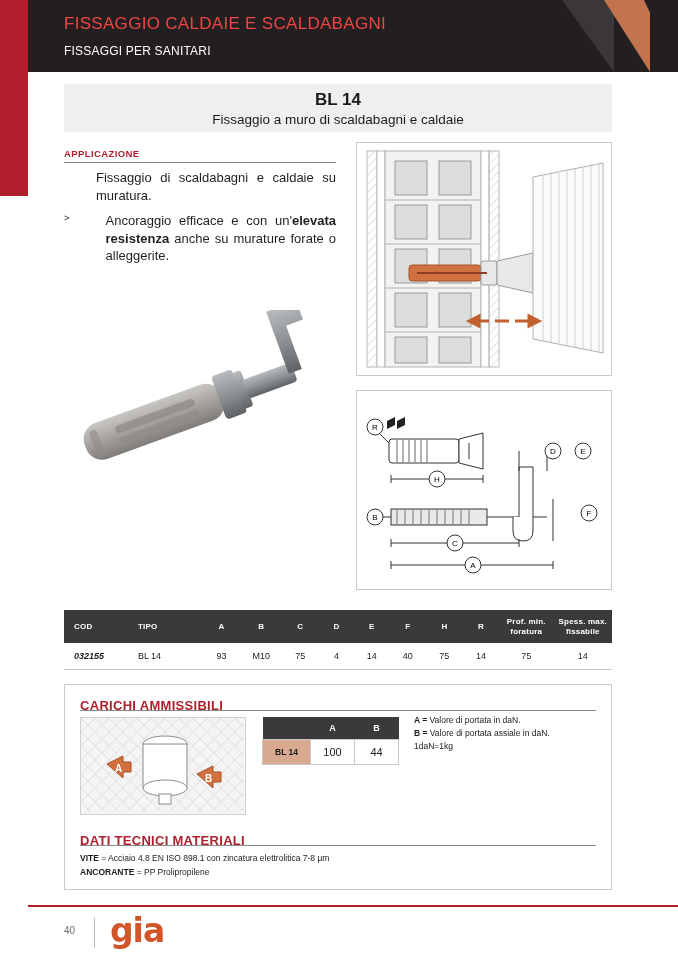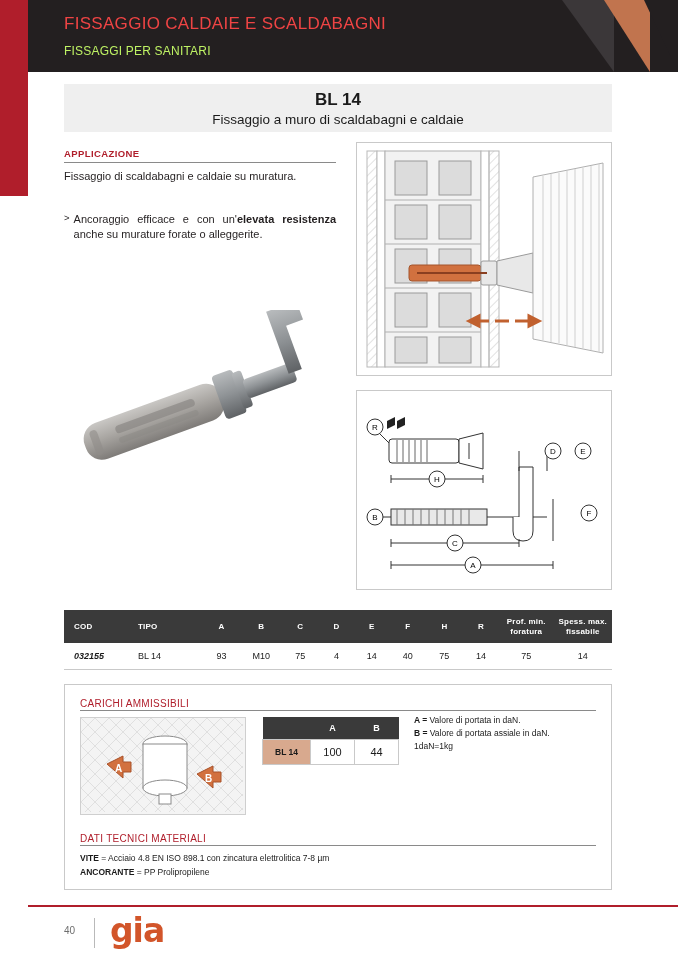--- a/index.html
+++ b/index.html
@@ -67,21 +67,21 @@
     position: absolute;
     left: 36px; top: 14px;
     color: #ef4444;
     font-size: 17px;
     letter-spacing: .3px;
     font-weight: normal;
   }
   .hdr-sub {
     position: absolute;
     left: 36px; top: 44px;
-    color: #bef264;
+    color: #ffffff;
     font-size: 12px;
     letter-spacing: .2px;
   }
 
   
   .title-band {
     position: absolute;
     left: 64px; top: 84px;
     width: 548px; height: 48px;
     background: #efefef;
@@ -110,24 +110,25 @@
   .sec-head {
     font-size: 9.5px;
     font-weight: bold;
     color: #b01e2b;
     letter-spacing: .4px;
     padding-bottom: 3px;
     border-bottom: 1px solid #8a8a8a;
     margin-bottom: 6px;
   }
   .sec-body {
-    font-size: 11px;
+    font-size: 13px;
     color: #231f20;
     line-height: 1.35;
     text-align: justify;
+    margin-left: 32px;
   }
   .sec-body b { font-weight: bold; }
   .bullet-row { display: flex; gap: 4px; }
   .bullet { color: #231f20; font-size: 9.5px; }
 
   
   .photo-area {
     position: absolute;
     left: 50px; top: 310px;
     width: 300px; height: 185px;
@@ -180,22 +181,22 @@
   
   .loads-panel {
     position: absolute;
     left: 64px; top: 684px;
     width: 548px; height: 206px;
     border: 1px solid #c9c9c9;
     box-sizing: border-box;
   }
   .panel-head {
     position: absolute;
-    font-size: 10px;
-    font-weight: normal;
+    font-size: 13px;
+    font-weight: bold;
     color: #b01e2b;
     letter-spacing: .3px;
   }
   .panel-rule {
     position: absolute;
     height: 1px;
     background: #8a8a8a;
   }
   .load-img {
     position: absolute;

